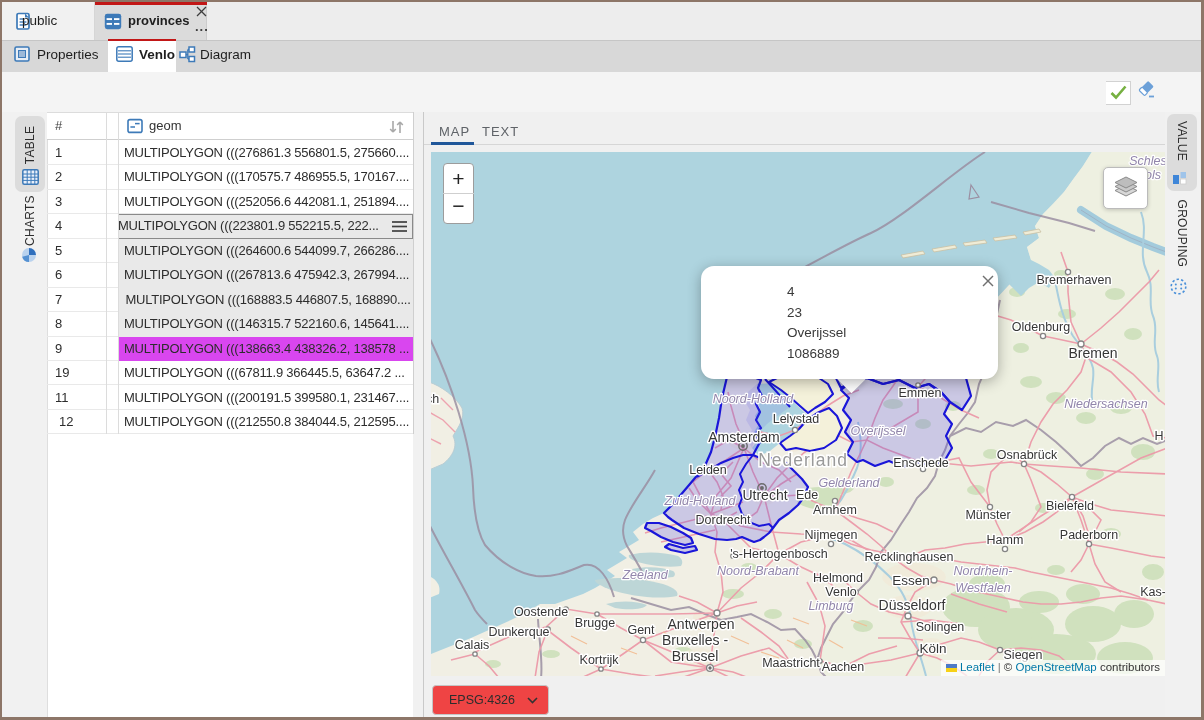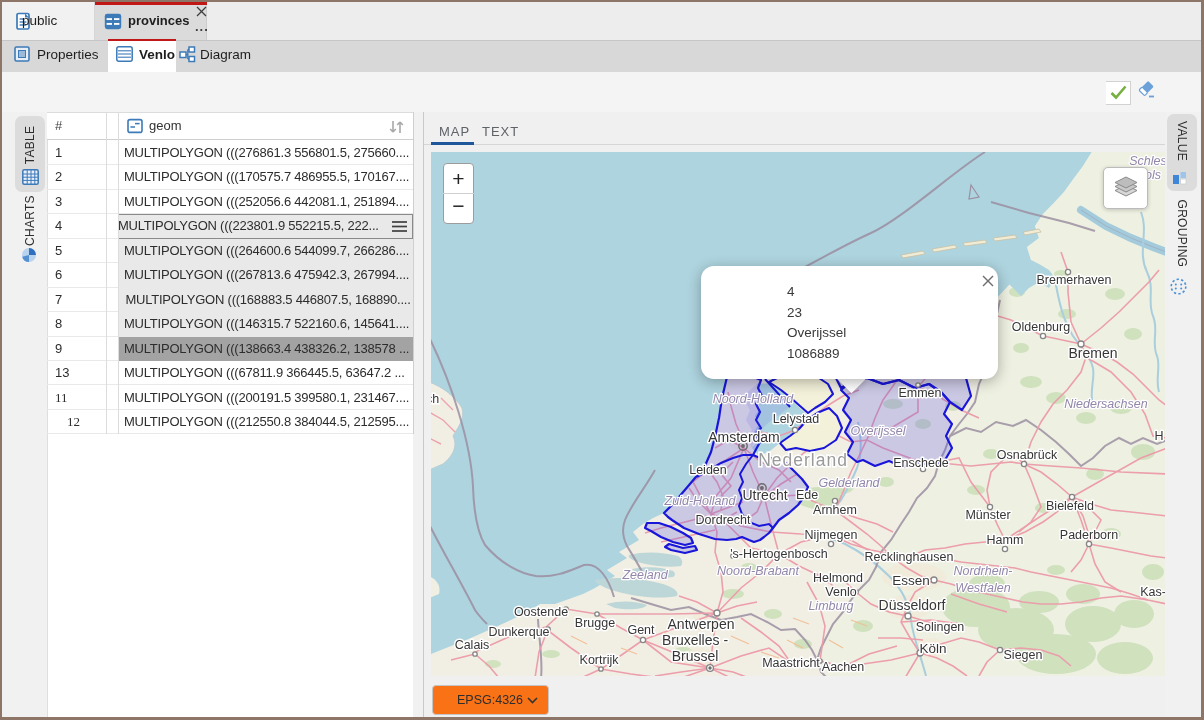--- a/index.html
+++ b/index.html
@@ -150,29 +150,29 @@
       <div class="cellnum" style="left:8px; top:155.25px;">6</div>
       <div class="gcell" style="left:71px; top:151.25px; width:295px; height:24.45px; line-height:24.45px; padding-left:6px; background:#e9e9e9;">MULTIPOLYGON (((267813.6 475942.3, 267994....</div>
       <div class="abs" style="left:0; top:175.7px; width:366px; height:24.45px; border-bottom:1px solid #e9e9e9;"></div>
       <div class="cellnum" style="left:8px; top:179.7px;">7</div>
       <div class="gcell" style="left:71px; top:175.7px; width:295px; height:24.45px; line-height:24.45px; padding-left:5px; background:#e9e9e9;text-align:center;">MULTIPOLYGON (((168883.5 446807.5, 168890....</div>
       <div class="abs" style="left:0; top:200.15px; width:366px; height:24.45px; border-bottom:1px solid #e9e9e9;"></div>
       <div class="cellnum" style="left:8px; top:204.15px;">8</div>
       <div class="gcell" style="left:71px; top:200.15px; width:295px; height:24.45px; line-height:24.45px; padding-left:6px; background:#e9e9e9;">MULTIPOLYGON (((146315.7 522160.6, 145641....</div>
       <div class="abs" style="left:0; top:224.6px; width:366px; height:24.45px; border-bottom:1px solid #e9e9e9;"></div>
       <div class="cellnum" style="left:8px; top:228.6px;">9</div>
-      <div class="gcell" style="left:71px; top:224.6px; width:295px; height:24.45px; line-height:24.45px; padding-left:6px; background:#a3a3a3;">MULTIPOLYGON (((138663.4 438326.2, 138578 ...</div>
+      <div class="gcell" style="left:71px; top:224.6px; width:295px; height:24.45px; line-height:24.45px; padding-left:6px; background:#d946ef;">MULTIPOLYGON (((138663.4 438326.2, 138578 ...</div>
       <div class="abs" style="left:0; top:249.04999999999998px; width:366px; height:24.45px; border-bottom:1px solid #e9e9e9;"></div>
-      <div class="cellnum" style="left:8px; top:253.04999999999998px;">13</div>
+      <div class="cellnum" style="left:8px; top:253.04999999999998px;">19</div>
       <div class="gcell" style="left:71px; top:249.04999999999998px; width:295px; height:24.45px; line-height:24.45px; padding-left:6px; ">MULTIPOLYGON (((67811.9 366445.5, 63647.2 ...</div>
       <div class="abs" style="left:0; top:273.5px; width:366px; height:24.45px; border-bottom:1px solid #e9e9e9;"></div>
-      <div class="cellnum" style="left:8px; top:277.5px;font-family:Liberation Serif, serif;">11</div>
+      <div class="cellnum" style="left:8px; top:277.5px;">11</div>
       <div class="gcell" style="left:71px; top:273.5px; width:295px; height:24.45px; line-height:24.45px; padding-left:6px; ">MULTIPOLYGON (((200191.5 399580.1, 231467....</div>
       <div class="abs" style="left:0; top:297.95px; width:366px; height:24.45px; border-bottom:1px solid #e9e9e9;"></div>
-      <div class="cellnum" style="left:20px; top:301.95px;font-family:Liberation Serif, serif;">12</div>
+      <div class="cellnum" style="left:12px; top:301.95px;">12</div>
       <div class="gcell" style="left:71px; top:297.95px; width:295px; height:24.45px; line-height:24.45px; padding-left:6px; ">MULTIPOLYGON (((212550.8 384044.5, 212595....</div>
       <div class="abs" style="left:71px; top:102.35px; width:295px; height:24.45px; border:1px solid #8a8a8a; pointer-events:none;"></div>
       <svg class="abs" style="left:344px; top:108.35px;" width="17" height="13" viewBox="0 0 17 13">
           <g stroke="#3f3f3f" stroke-width="1.7">
             <line x1="1" y1="2" x2="16" y2="2"></line>
             <line x1="1" y1="6.5" x2="16" y2="6.5"></line>
             <line x1="1" y1="11" x2="16" y2="11"></line>
           </g>
         </svg>
       <div class="abs" style="left:59px; top:0; width:1px; height:322.4px; background:#dcdcdc;"></div>
@@ -497,37 +497,44 @@
     <div class="abs" style="left:410px; top:216px; width:21px; height:21px; background:#fff; transform:rotate(45deg); box-shadow:2px 2px 5px rgba(0,0,0,0.15);"></div>
     <div class="abs" style="left:270px; top:114px; width:297px; height:113px; background:#fff; border-radius:13px; box-shadow:0 3px 14px rgba(0,0,0,0.3);"></div>
     <div class="abs" style="left:356px; top:130px; font-size:13.5px; color:#3a3a3a; line-height:20.7px;">4<br>23<br>Overijssel<br>1086889</div>
     <svg class="abs" style="left:551px; top:123px;" width="12" height="12" viewBox="0 0 12 12">
         <g stroke="#707070" stroke-width="1.4">
           <line x1="1" y1="1" x2="11" y2="11"></line>
           <line x1="11" y1="1" x2="1" y2="11"></line>
         </g>
       </svg>
 
+    <div class="abs" style="right:0; bottom:0; height:16px; background:rgba(255,255,255,0.72); font-size:11.5px; color:#333; padding:1px 5px 0 5px; white-space:nowrap;">
+      <svg width="11" height="8" viewBox="0 0 11 8" style="vertical-align:-1px;">
+          <rect width="11" height="4" fill="#4e7ac7"></rect>
+          <rect y="4" width="11" height="4" fill="#f7d117"></rect>
+        </svg>
+      <span style="color:#0078a8;">Leaflet</span> <span style="color:#777;">|</span> © <span style="color:#0078a8;">OpenStreetMap</span> contributors
+    </div>
   </div>
 
   <div class="abs" style="left:1163px; top:110px; width:36px; height:605px; background:#f1f1f1;"></div>
   <div class="abs" style="left:1165px; top:112px; width:30px; height:77px; background:#dcdcdc; border-radius:7px;"></div>
   <div class="abs vtab-r" style="left:1159px; top:132px; width:41px; font-size:12px; letter-spacing:0.3px;">VALUE</div>
   <svg class="abs" style="left:1170px; top:169px;" width="15" height="14" viewBox="0 0 15 14">
     <rect x="1" y="4" width="6" height="9" fill="#3f86d8"></rect>
     <rect x="8.5" y="1" width="5.5" height="6" fill="#9fc4ea"></rect>
     <rect x="8.5" y="8" width="5.5" height="5" fill="#ffffff" stroke="#cccccc" stroke-width="0.8"></rect>
   </svg>
   <div class="abs vtab-r" style="left:1146px; top:224px; width:67px; font-size:12px; letter-spacing:0.3px;">GROUPING</div>
   <svg class="abs" style="left:1168px; top:276px;" width="17" height="17" viewBox="0 0 17 17">
     <circle cx="8.5" cy="8.5" r="7.3" fill="none" stroke="#4a90d9" stroke-width="1.6" stroke-dasharray="2.4 2.2"></circle>
     <circle cx="5.8" cy="6.4" r="1" fill="#4a90d9"></circle>
       <circle cx="11.2" cy="6.4" r="1" fill="#4a90d9"></circle>
     <circle cx="5.8" cy="10.6" r="1" fill="#4a90d9"></circle>
       <circle cx="11.2" cy="10.6" r="1" fill="#4a90d9"></circle>
   </svg>
 
-  <div class="abs" style="left:430px; top:683px; width:117px; height:30px; background:#f97316; border:1px solid #c5c5c5; border-radius:4px; font-size:12.5px; color:#2d2d2d; line-height:28px; padding-left:24px;">EPSG:4326</div>
+  <div class="abs" style="left:430px; top:683px; width:117px; height:30px; background:#ef4444; border:1px solid #c5c5c5; border-radius:4px; font-size:12.5px; color:#2d2d2d; line-height:28px; padding-left:16px;">EPSG:4326</div>
   <svg class="abs" style="left:525px; top:695px;" width="11" height="7" viewBox="0 0 11 7">
       <path d="M1 1 L5.5 5.5 L10 1" fill="none" stroke="#333" stroke-width="1.6"></path>
     </svg>
 
 </div>
 
 </body></html>

